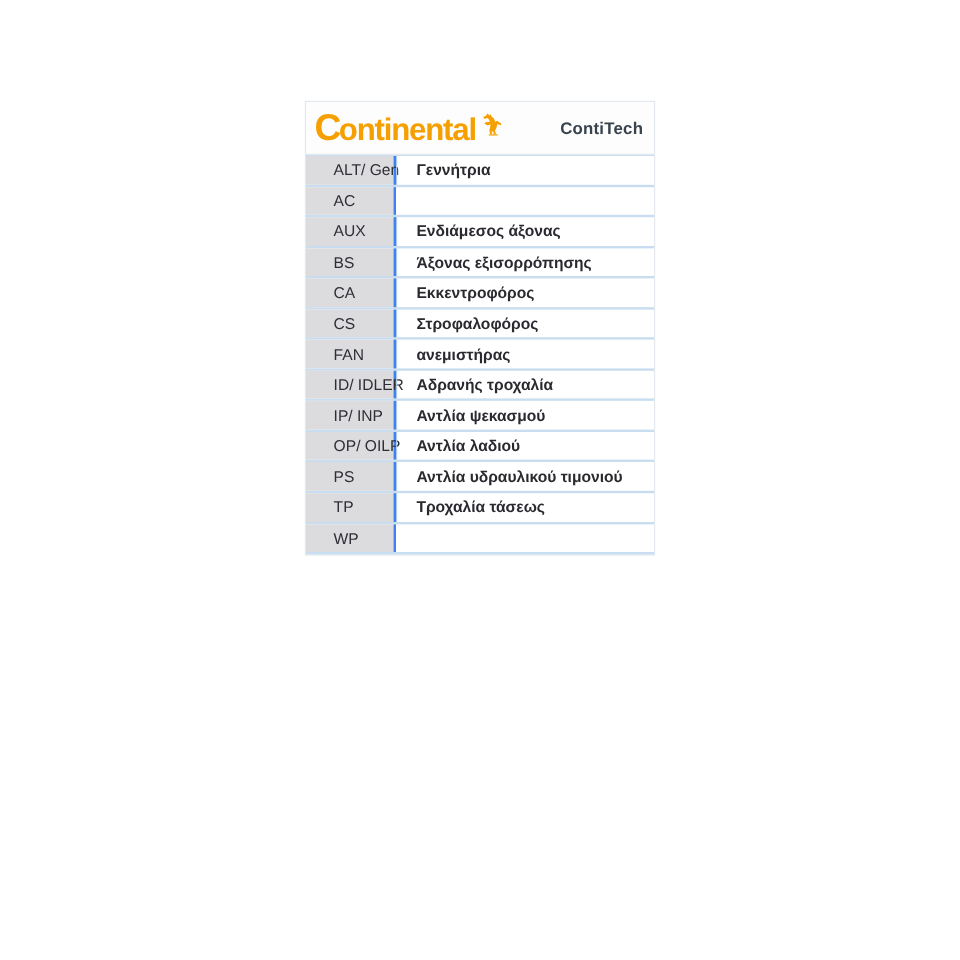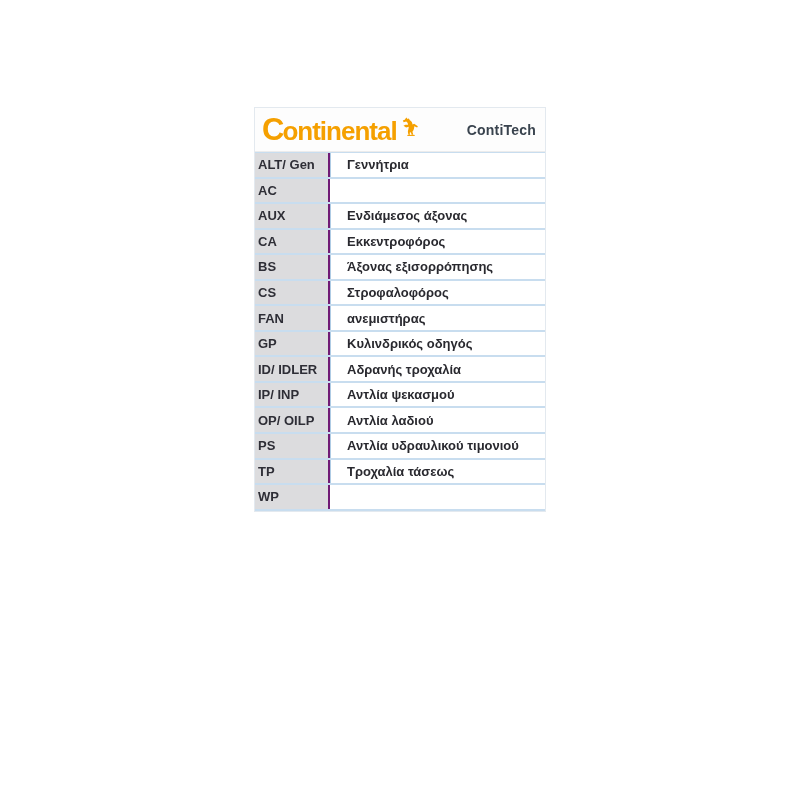--- a/index.html
+++ b/index.html
@@ -12,21 +12,21 @@
     --divider:#AECBE4;
     --outer:#E3E9EF;
     --header-bg:#FDFDFD;
   }
   *{margin:0;padding:0;box-sizing:border-box;}
   html,body{width:800px;background:#ffffff;font-family:"Liberation Sans",sans-serif;}
   body{height:800px;overflow:hidden;}
 
   .sheet{
     width:292px;
-    margin:107px auto 0 auto;
+    margin:84px auto 0 auto;
     border:1px solid var(--outer);
     background:#fff;
   }
 
   
   .brand-bar{
     height:44px;
     background:var(--header-bg);
     display:flex;
     align-items:center;
@@ -68,26 +68,26 @@
   .abbr-row{
     display:flex;
     height:25.55px;
     border-bottom:2px solid var(--row-line);
   }
   .abbr-row:last-child{border-bottom-width:2px;}
   .abbr-cell{
     width:75px;
     flex:0 0 75px;
     background:var(--cell-gray);
-    border-right:2px solid #701a75;
+    border-right:2px solid #3b82f6;
     display:flex;
     align-items:center;
-    padding-left:3px;
+    padding-left:23px;
     font-size:13px;
-    font-weight:700;
+    font-weight:400;
     color:var(--abbr-text);
     white-space:nowrap;
   }
   .desc-cell{
     flex:1;
     border-left:1px solid var(--divider);
     display:flex;
     align-items:center;
     padding-left:16px;
     font-size:13px;
@@ -121,43 +121,39 @@
   <div class="abbr-row">
     <div class="abbr-cell">AC</div>
   </div>
 
   <div class="abbr-row">
     <div class="abbr-cell">AUX</div>
     <div class="desc-cell">Ενδιάμεσος άξονας</div>
   </div>
 
   <div class="abbr-row">
-    <div class="abbr-cell">CA</div>
-    <div class="desc-cell">Εκκεντροφόρος</div>
+    <div class="abbr-cell">BS</div>
+    <div class="desc-cell">Άξονας εξισορρόπησης</div>
   </div>
 
   <div class="abbr-row">
-    <div class="abbr-cell">BS</div>
-    <div class="desc-cell">Άξονας εξισορρόπησης</div>
+    <div class="abbr-cell">CA</div>
+    <div class="desc-cell">Εκκεντροφόρος</div>
   </div>
 
   <div class="abbr-row">
     <div class="abbr-cell">CS</div>
     <div class="desc-cell">Στροφαλοφόρος</div>
   </div>
 
   <div class="abbr-row">
     <div class="abbr-cell">FAN</div>
     <div class="desc-cell">ανεμιστήρας</div>
   </div>
 
-  <div class="abbr-row">
-    <div class="abbr-cell">GP</div>
-    <div class="desc-cell">Κυλινδρικός οδηγός</div>
-  </div>
 
   <div class="abbr-row">
     <div class="abbr-cell">ID/ IDLER</div>
     <div class="desc-cell">Αδρανής τροχαλία</div>
   </div>
 
   <div class="abbr-row">
     <div class="abbr-cell">IP/ INP</div>
     <div class="desc-cell">Αντλία ψεκασμού</div>
   </div>

